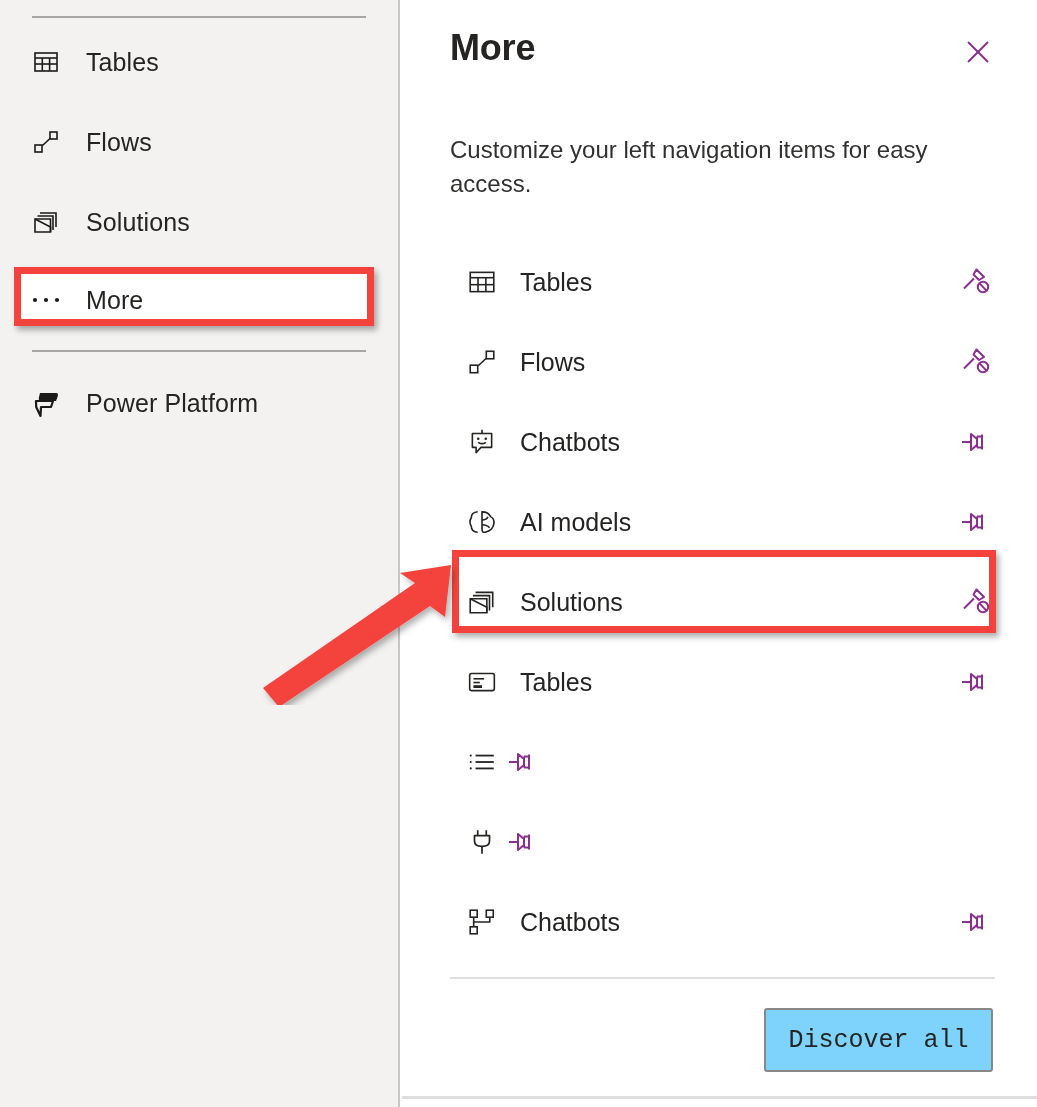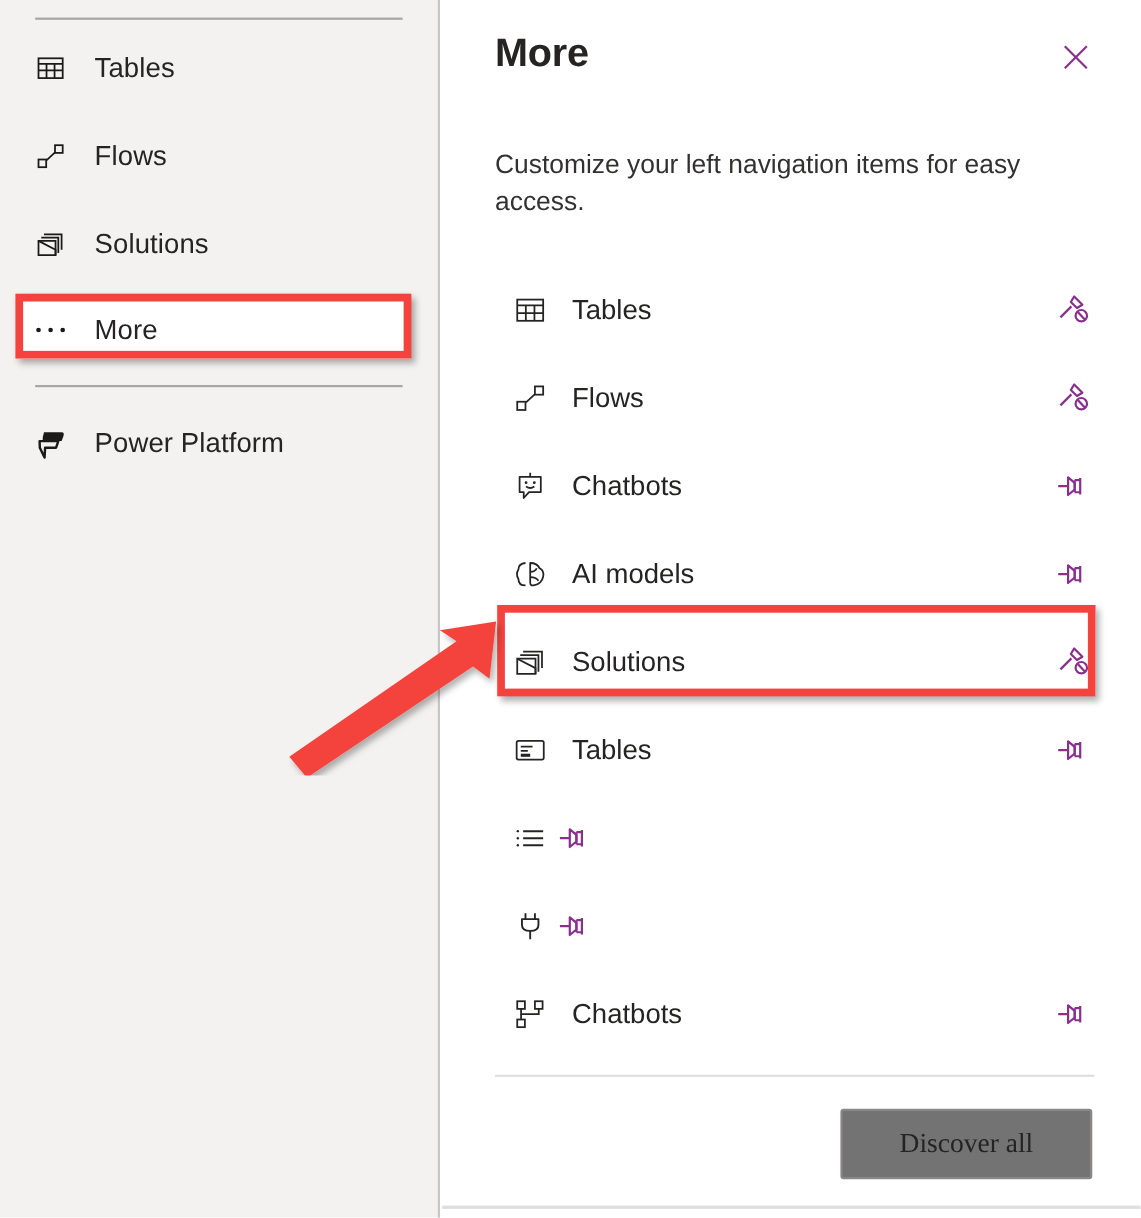--- a/index.html
+++ b/index.html
@@ -145,24 +145,24 @@
   #panel-footer-divider {
     position: absolute;
     left: 450px; top: 977px;
     width: 545px; height: 2px;
     background: #e1dfdd;
   }
   #discover-btn {
     position: absolute;
     left: 764px; top: 1008px;
     width: 229px; height: 64px;
-    background: #737373;
+    background: #7dd3fc;
     border: 2px solid #8a8886;
     border-radius: 3px;
-    font-family: Liberation Serif, serif;
+    font-family: Liberation Mono, monospace;
     font-size: 25px;
     color: #252423;
     cursor: pointer;
     display: flex; align-items: center; justify-content: center;
   }
 
   
   #arrow-annotation {
     position: absolute;
     left: 255px; top: 555px;

